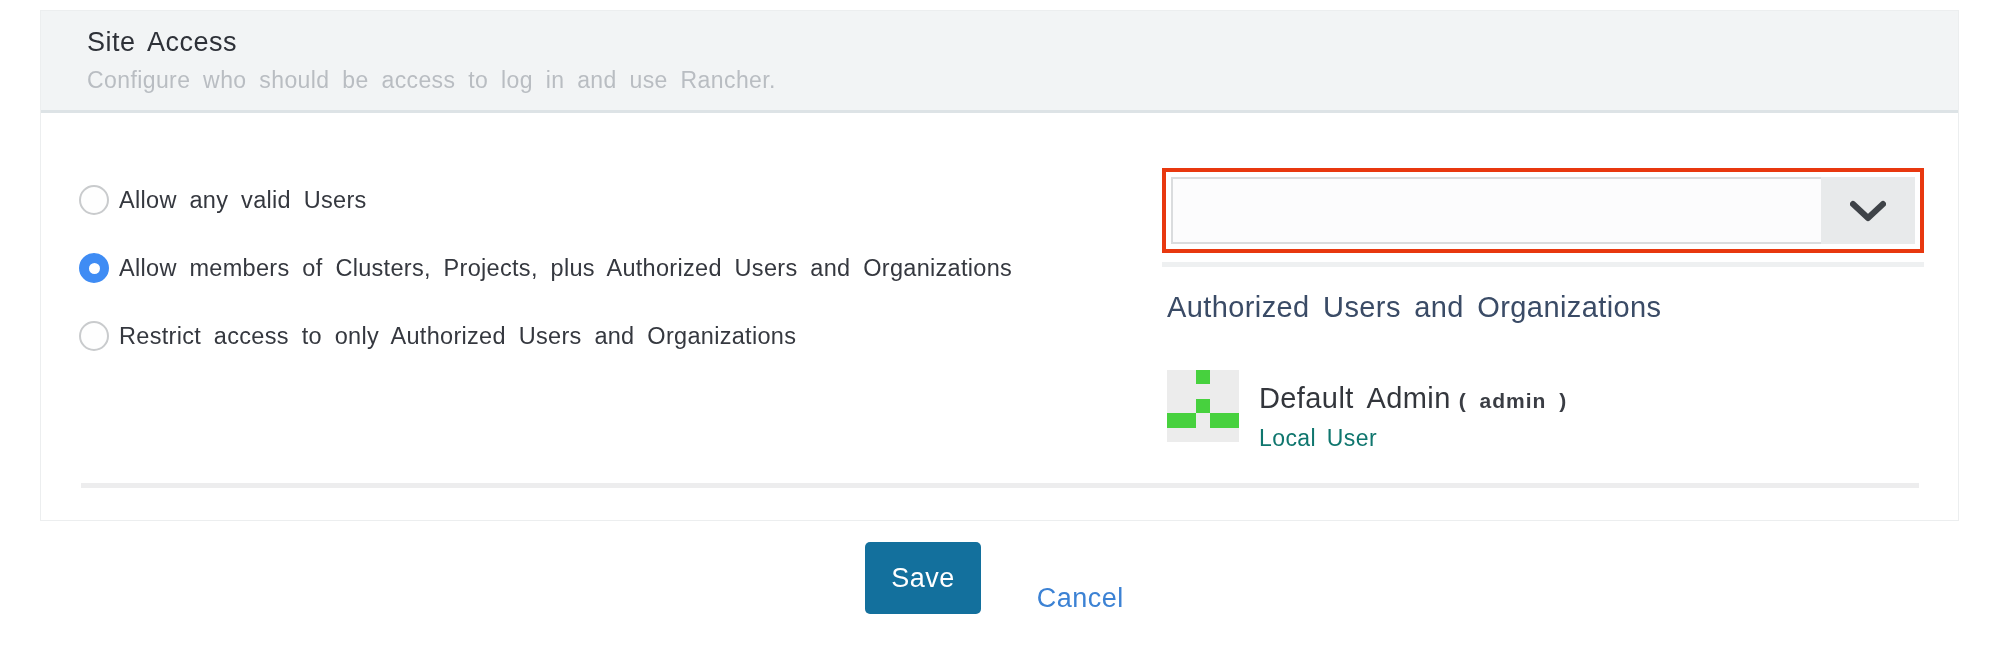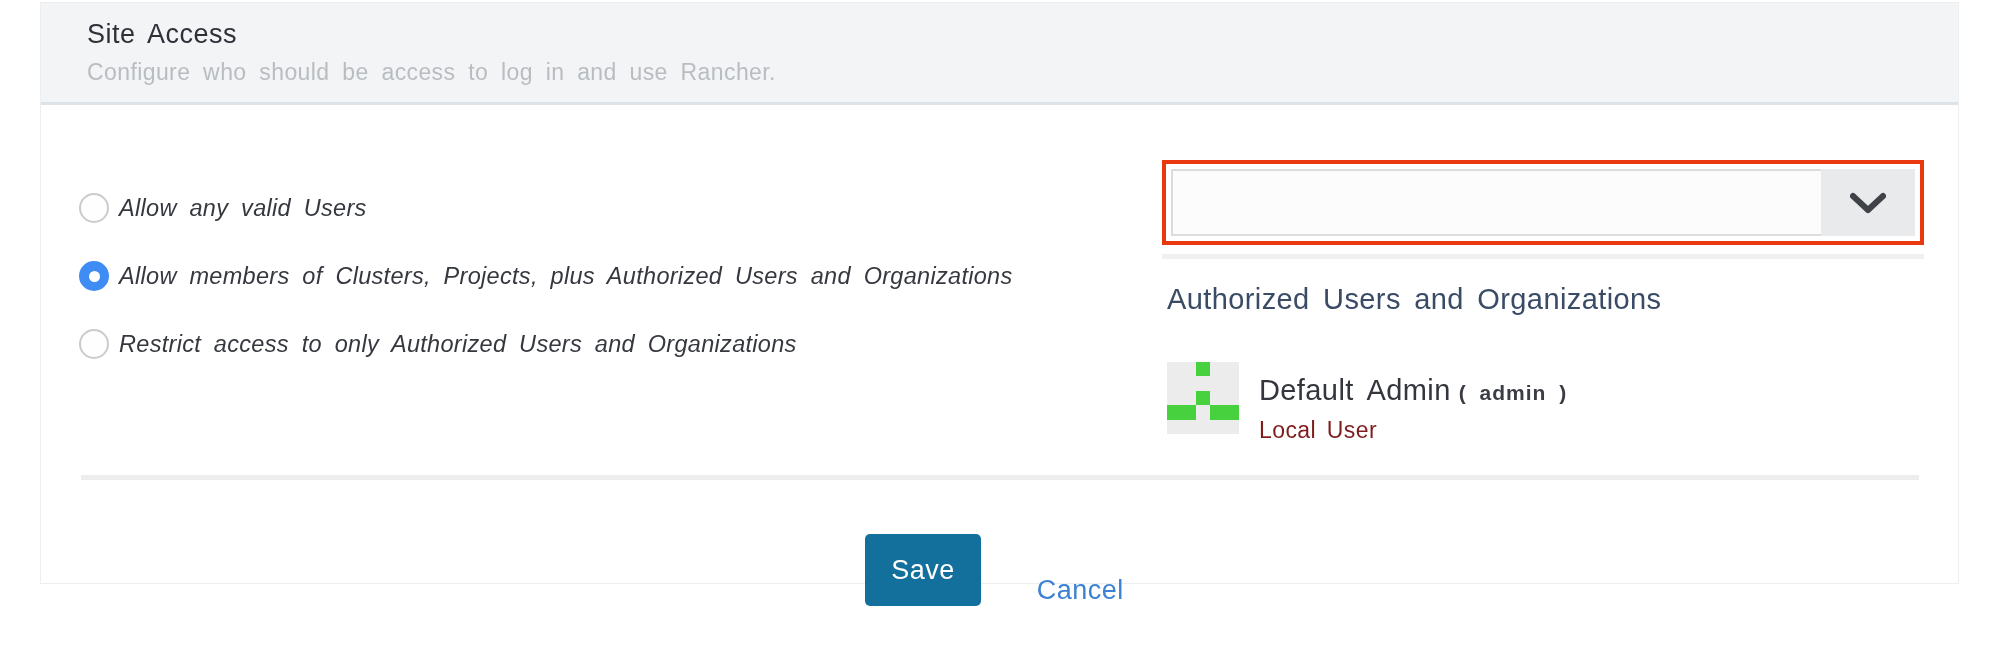--- a/index.html
+++ b/index.html
@@ -7,22 +7,22 @@
     width: 2000px; height: 667px;
     background: #ffffff;
     font-family: "Liberation Sans", sans-serif;
     overflow: hidden;
     -webkit-font-smoothing: antialiased;
   }
   * { box-sizing: border-box; }
 
   .card {
     position: absolute;
-    left: 40px; top: 2px;
-    width: 1919px; height: 582px;
+    left: 40px; top: 10px;
+    width: 1919px; height: 511px;
     background: #ffffff;
     border: 1px solid #eceeef;
   }
 
   .card-header {
     height: 102px;
     background: #f2f4f5;
     border-bottom: 3px solid #dde3e6;
     padding: 16px 46px 0 46px;
   }
@@ -40,21 +40,21 @@
     color: #b9bdc2;
     letter-spacing: 0.4px;
     word-spacing: 6px;
   }
 
   .card-body { padding: 0 34px 0 24px; }
 
   .columns { display: flex; min-height: 370px; }
 
   
-  .left-col { flex: 1; padding-top: 80px; padding-right: 40px; font-style: italic; }
+  .left-col { flex: 1; padding-top: 64px; padding-right: 40px; }
 
   .radio-row {
     display: block;
     font-size: 23.5px;
     line-height: 46px;
     color: #35383f;
     letter-spacing: 0.3px;
     word-spacing: 6px;
     margin-bottom: 22px;
     cursor: pointer;
@@ -154,21 +154,21 @@
   .user-name .user-id {
     font-size: 21px;
     color: #3a3d44;
     margin-left: 8px;
     letter-spacing: 1px;
     font-weight: bold;
   }
   .user-type {
     margin-top: 10px;
     font-size: 23px;
-    color: #7f1d1d;
+    color: #0f766e;
     letter-spacing: 0.4px;
     word-spacing: 4px;
   }
 
   
   .divider {
     border: none;
     border-top: 5px solid #ededee;
     margin: 0 5px 0 16px;
   }

